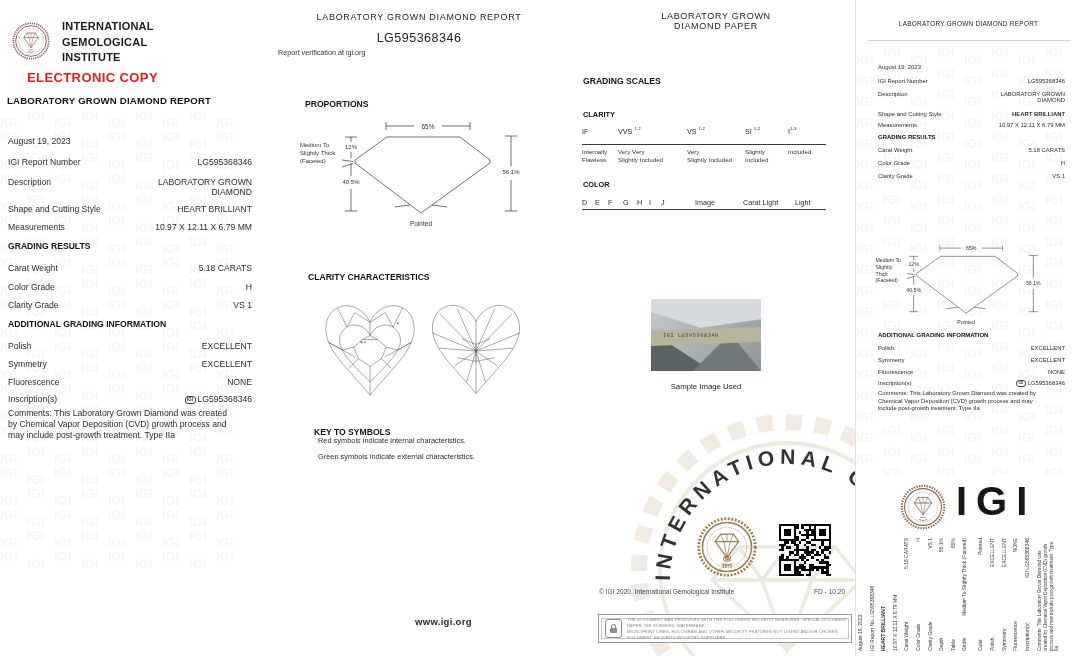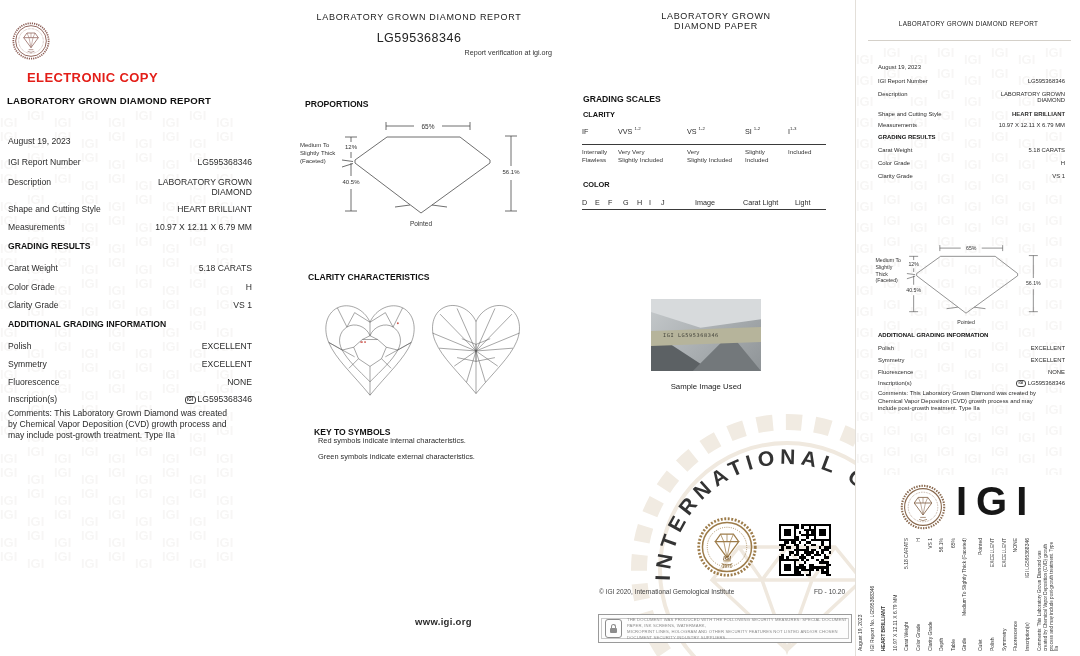--- a/index.html
+++ b/index.html
@@ -23,21 +23,21 @@
   .comments{left:8px;width:222px;font-size:8.6px;line-height:11.2px}
   .insc-icon{display:inline-block;border:1px solid #444;border-radius:3px;font-size:4.5px;
              line-height:6px;padding:0 1.5px;vertical-align:1px;margin-right:2px;font-weight:700}
   
   .wm-tiles{position:absolute;display:flex;flex-wrap:wrap;overflow:hidden;pointer-events:none}
   .wm-tiles span{width:27px;height:21px;font-size:13px;font-weight:700;color:rgba(110,95,80,.055)}
   .wm-tiles span:nth-child(odd){transform:translateY(7px)}
   
   .ctitle{left:0;right:0;text-align:center;font-size:9px;letter-spacing:.7px;color:#222}
   .cnum{left:0;right:0;text-align:center;font-size:12.5px;letter-spacing:.5px;color:#222}
-  .cver{left:0;right:8px;text-align:right;font-size:7.2px;color:#333}
+  .cver{left:0;right:0;text-align:left;font-size:7.2px;color:#333}
   .shead{font-size:8.6px;font-weight:700;color:#111}
   .keyline{font-size:7.4px;line-height:9.6px}
   .website{font-size:9.5px;font-weight:700;letter-spacing:.3px}
   svg .ln{stroke:#4a4a4a;stroke-width:.8;fill:none}
   svg .thin{stroke:#555;stroke-width:.55;fill:none}
   svg text{fill:#333}
   
   .gcol{position:absolute;font-size:7.2px}
   .gsup{font-size:4.4px;vertical-align:4px}
   .gdesc{position:absolute;font-size:6.2px;line-height:7.6px;color:#333}
@@ -291,20 +291,25 @@
       <span>IGI</span>
       <span>IGI</span>
       <span>IGI</span>
     </div>
 
   <span class="abs seal" style="left:11px;top:21px;width:40px;height:40px;color:#8a5b53">
     <svg width="40" height="40" viewBox="0 0 60 60">
         <use href="#sealg"></use>
       </svg>
   </span>
+  <div class="abs orgname" style="left:62px;top:19px">
+    <div>INTERNATIONAL</div>
+    <div>GEMOLOGICAL</div>
+    <div>INSTITUTE</div>
+  </div>
   <div class="abs ecopy" style="left:27px;top:70px">ELECTRONIC COPY</div>
   <div class="abs ltitle" style="left:7px;top:95px">LABORATORY GROWN DIAMOND REPORT</div>
 
   <div class="row lrow" style="top:136px">
     <span class="lbl">August 19, 2023</span>
   </div>
   <div class="row lrow" style="top:157px">
     <span class="lbl">IGI Report Number</span>
     <span class="val">LG595368346</span>
   </div>
@@ -424,21 +429,21 @@
     <circle cx="195" cy="185" r="148" fill="none" stroke="#f1ebe2" stroke-width="16" stroke-dasharray="16 13"></circle>
     <circle cx="195" cy="185" r="127" fill="none" stroke="#f0e9df" stroke-width="4"></circle>
     <path d="M120 195 L195 265 L270 195 L243 162 L147 162 Z M147 162 L170 195 L195 162 L220 195 L243 162 M170 195 L195 265 L220 195 M120 195 L270 195" fill="none" stroke="#efe8de" stroke-width="3.5"></path>
     <path id="wmarc" d="M78 196 A117 117 0 0 1 312 196" fill="none"></path>
     <text font-size="21" letter-spacing="5" font-weight="700" fill="#ece4d7"><textPath href="#wmarc">INTERNATIONAL GEMOLOGICAL INSTITUTE</textPath></text>
   </svg>
 
   <div class="abs ctitle" style="top:11px">LABORATORY GROWN</div>
   <div class="abs ctitle" style="top:21px">DIAMOND PAPER</div>
 
-  <div class="abs shead" style="left:6px;top:94px">GRADING SCALES</div>
+  <div class="abs shead" style="left:6px;top:76px">GRADING SCALES</div>
   <div class="abs shead" style="left:6px;top:110px;font-size:7.4px">CLARITY</div>
 
   <div class="gcol" style="left:5px;top:126px"><span>IF</span><span class="gsup"></span></div>
   <div class="gcol" style="left:41px;top:126px"><span>VVS</span> <span class="gsup">1-2</span></div>
   <div class="gcol" style="left:110px;top:126px"><span>VS</span> <span class="gsup">1-2</span></div>
   <div class="gcol" style="left:168px;top:126px"><span>SI</span> <span class="gsup">1-2</span></div>
   <div class="gcol" style="left:211px;top:126px"><span>I</span><span class="gsup">1-3</span></div>
 
   <div class="rule" style="left:5px;top:143.5px;width:244px"></div>
 

